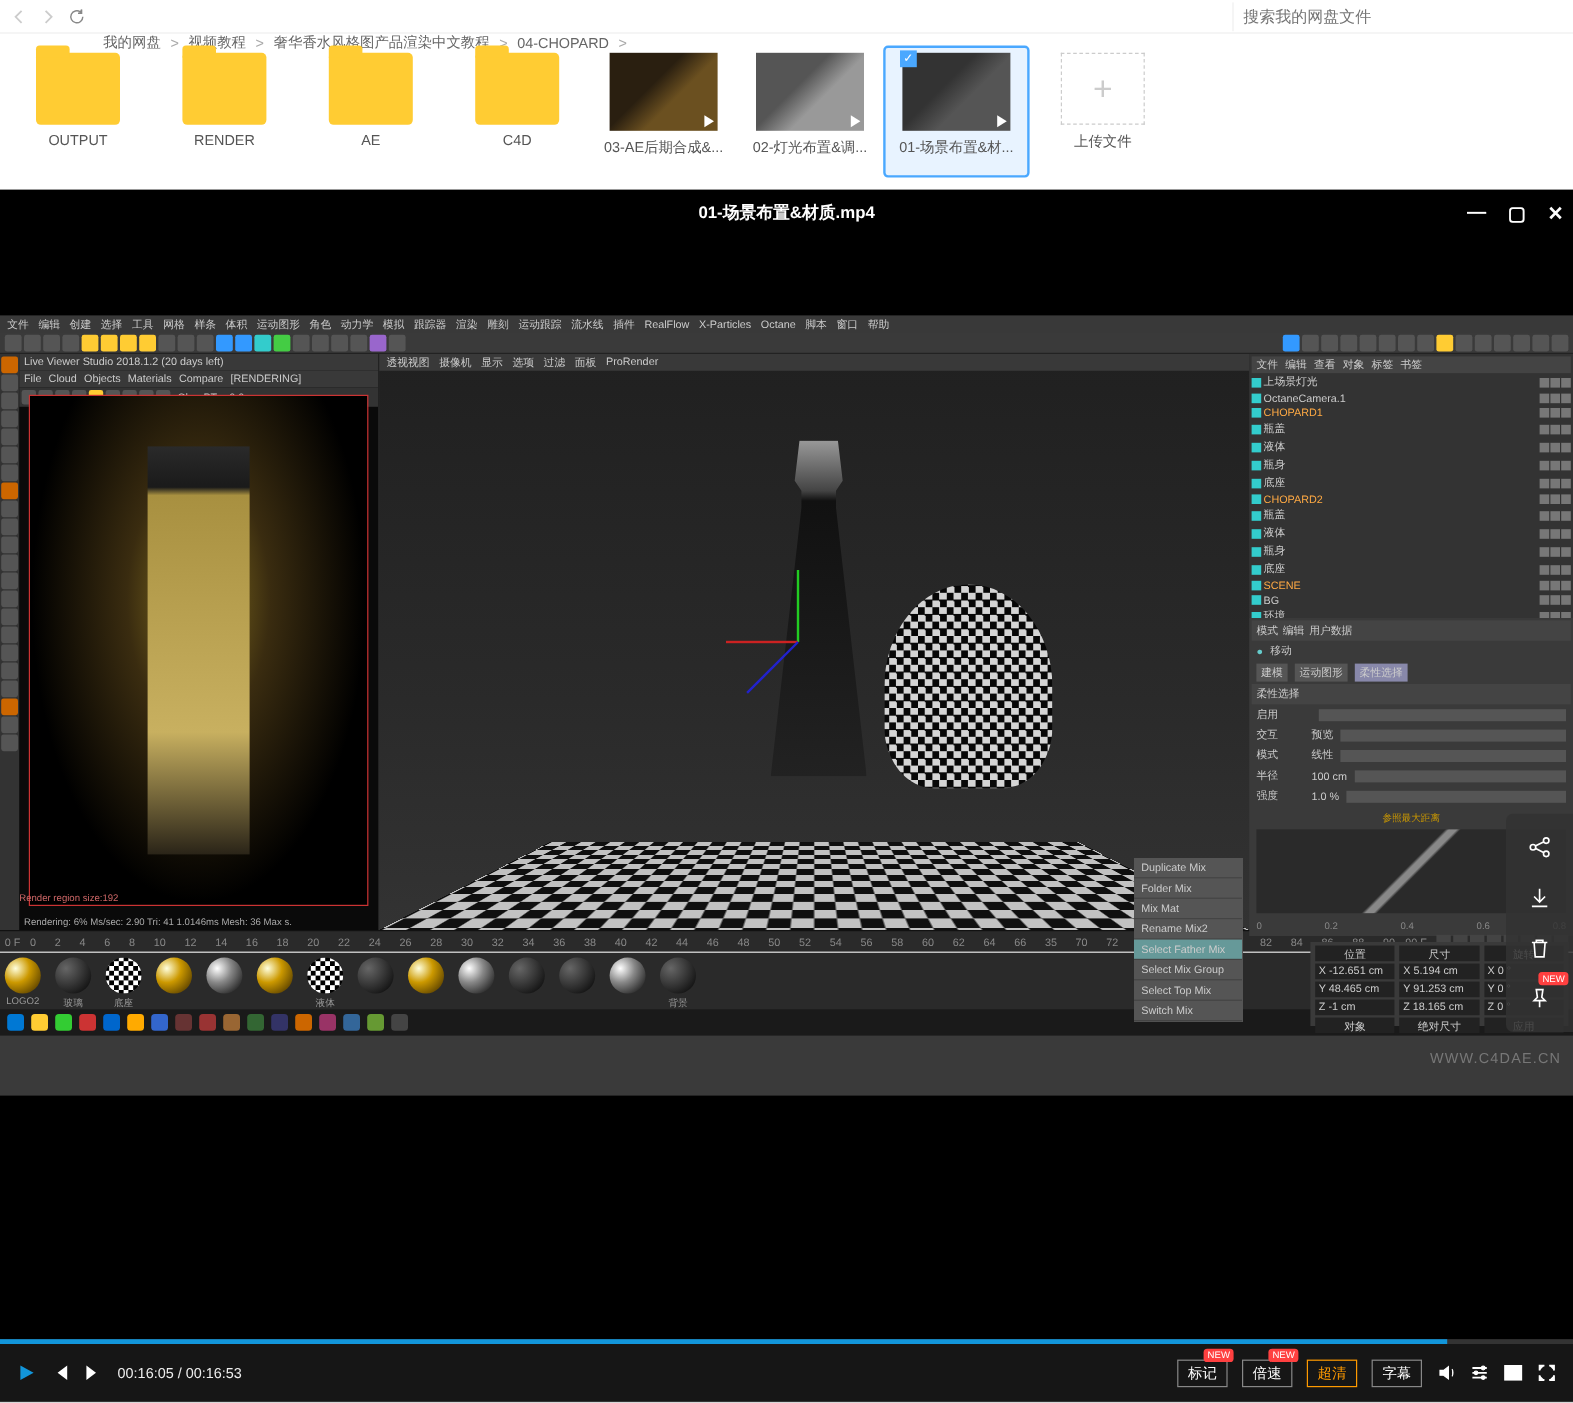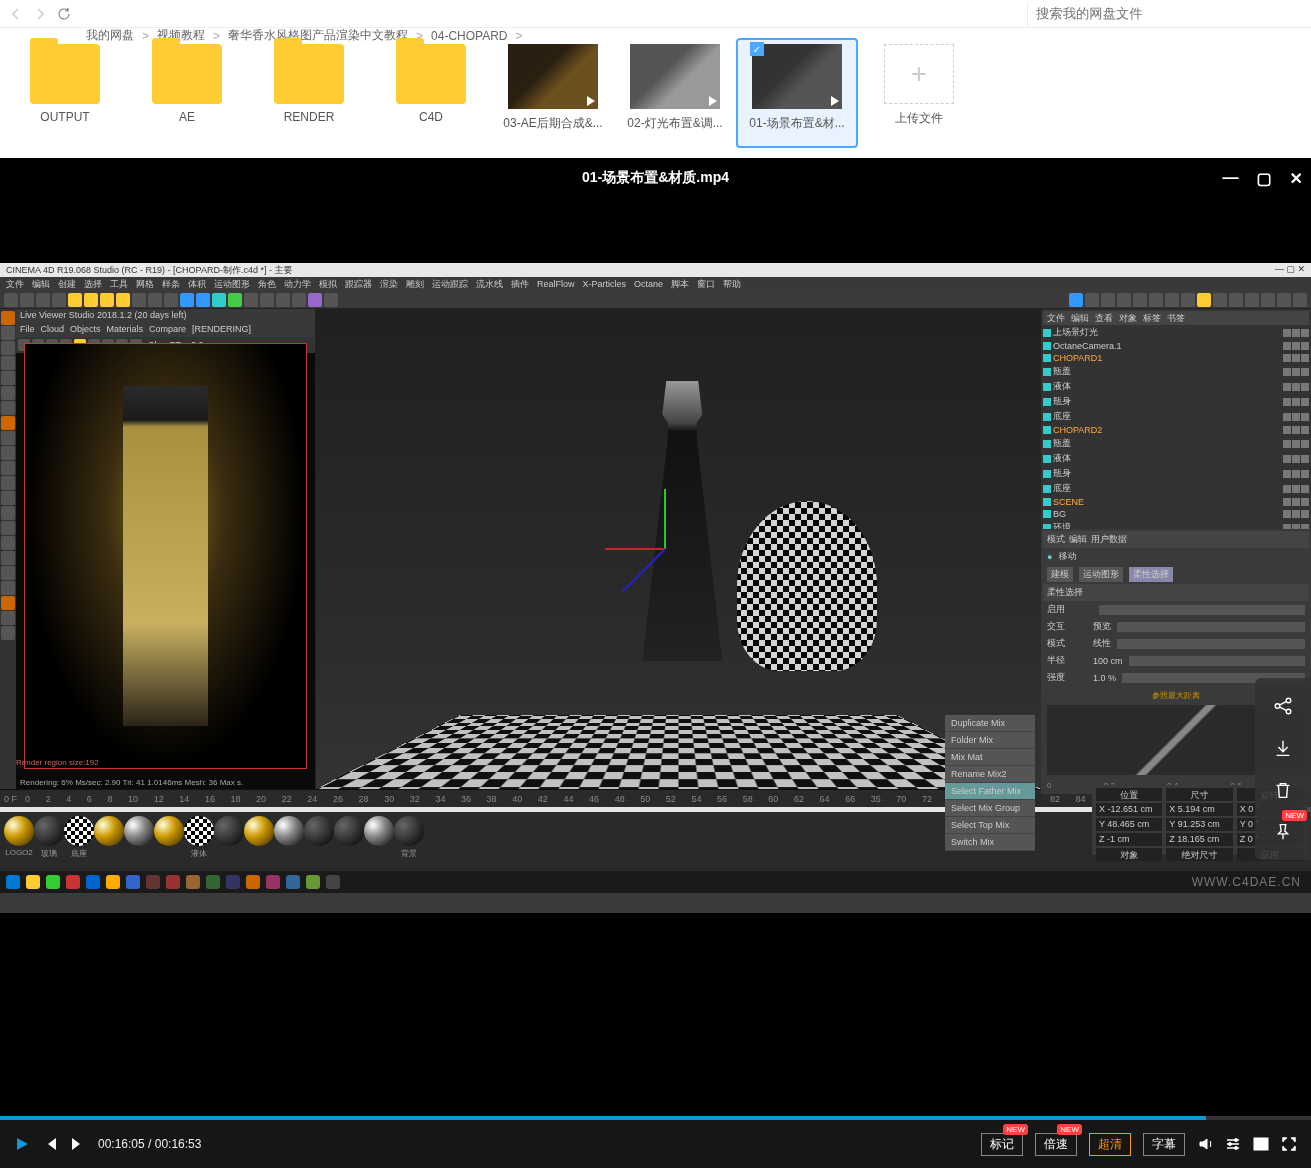--- a/index.html
+++ b/index.html
@@ -81,21 +81,21 @@
 .attr-tabs { display: flex; gap: 4px; background: #444; padding: 2px 4px; }
 .attr-row { display: flex; gap: 6px; padding: 2px 4px; align-items: center; }
 .attr-slider { flex: 1; height: 10px; background: #555; }
 .attr-curve { height: 70px; background: #2a2a2a; margin: 4px; position: relative; }
 .attr-curve::after { content:""; position:absolute; inset:0; background: linear-gradient(135deg, transparent 48%, #888 49%, #888 51%, transparent 52%); }
 
 .c4d-timeline { height: 18px; background: #2a2a2a; display: flex; align-items: center; padding: 0 4px; gap: 8px; font-size: 9px; color: #888; border-top: 1px solid #111; }
 .tl-marks { flex: 1; display: flex; justify-content: space-between; }
 .tl-controls { display: flex; gap: 2px; }
 .tl-controls span { width: 12px; height: 12px; background: #444; }
-.c4d-mat-row { height: 64px; background: #2a2a2a; display: flex; gap: 0; padding: 4px; align-items: flex-start; border-top: 5px solid #e5e5e5; }
+.c4d-mat-row { height: 48px; background: #2a2a2a; display: flex; gap: 12px; padding: 4px; align-items: flex-start; border-top: 1px solid #e5e5e5; }
 .mat-sphere { width: 30px; height: 30px; border-radius: 50%; background: radial-gradient(circle at 30% 30%, #fff, #888 40%, #000); }
 .mat-sphere.gold { background: radial-gradient(circle at 30% 30%, #ffd, #c90 40%, #320); }
 .mat-sphere.check { background: repeating-conic-gradient(#fff 0% 25%, #000 0% 50%) 50% / 8px 8px; border-radius: 50%; }
 .mat-sphere.dark { background: radial-gradient(circle at 30% 30%, #666, #000); }
 .mat-item { display:flex; flex-direction:column; align-items:center; gap:2px; font-size:8px; color:#999; }
 .context-menu { position: absolute; right: 276px; bottom: 62px; width: 90px; background: #555; font-size: 9px; }
 .context-menu div { padding: 3px 6px; color: #ccc; border-bottom: 1px solid #444; }
 .context-menu div.hl { background: #699; }
 .coord-panel { position: absolute; right: 4px; bottom: 58px; width: 215px; height: 70px; background: #3a3a3a; font-size: 9px; padding:2px; }
 .coord-row { display: flex; gap: 4px; padding: 1px 2px; }
@@ -157,25 +157,25 @@
   <input class="search-box" placeholder="搜索我的网盘文件" style="">
 </div>
 
 <div class="file-grid">
   <div class="file-item">
       <div class="folder-icon"></div>
       <div class="file-label">OUTPUT</div>
     </div>
   <div class="file-item">
       <div class="folder-icon"></div>
-      <div class="file-label">AE</div>
+      <div class="file-label">RENDER</div>
     </div>
   <div class="file-item">
       <div class="folder-icon"></div>
-      <div class="file-label">RENDER</div>
+      <div class="file-label">AE</div>
     </div>
   <div class="file-item">
       <div class="folder-icon"></div>
       <div class="file-label">C4D</div>
     </div>
   <div class="file-item">
       <div class="video-thumb t1">
         <div class="play-badge"></div>
       </div>
       <div class="file-label">03-AE后期合成&amp;...</div>
@@ -205,24 +205,20 @@
     <div class="player-win-btns">
       <span>—</span>
       <span>▢</span>
       <span>✕</span>
     </div>
   </div>
 
   <div class="video-area">
 
     <div class="c4d">
-      <div class="c4d-title">
-          <span>CINEMA 4D R19.068 Studio (RC - R19) - [CHOPARD-制作.c4d *] - 主要</span>
-          <span>— ▢ ✕</span>
-        </div>
       <div class="c4d-menu" id="c4d-menu">
           <span>文件</span>
           <span>编辑</span>
           <span>创建</span>
           <span>选择</span>
           <span>工具</span>
           <span>网格</span>
           <span>样条</span>
           <span>体积</span>
           <span>运动图形</span>
@@ -329,20 +325,29 @@
               <span style="margin-left:4px">Chn: PT</span>
               <span style="margin-left:8px">0.0</span>
             </div>
           <div class="render-img">
               <div class="render-bottle"></div>
             </div>
           <div style="position:absolute;bottom:22px;left:0;color:#c66;font-size:8px">Render region size:192</div>
           <div style="position:absolute;bottom:2px;left:4px;right:4px;font-size:8px;color:#aaa">Rendering: 6%   Ms/sec: 2.90   Tri: 41   1.0146ms  Mesh: 36   Max s.</div>
         </div>
         <div class="c4d-viewport">
+          <div class="vp-header" id="vp-menu">
+              <span>透视视图</span>
+              <span>摄像机</span>
+              <span>显示</span>
+              <span>选项</span>
+              <span>过滤</span>
+              <span>面板</span>
+              <span>ProRender</span>
+            </div>
           <div class="vp-floor"></div>
           <div class="vp-bottle2"></div>
           <div class="vp-bottle1"></div>
           <div class="vp-axis">
               <div class="ax y"></div>
               <div class="ax x"></div>
               <div class="ax z"></div>
             </div>
           <div class="vp-grid-label">网格间距 : 100 cm</div>
         </div>

